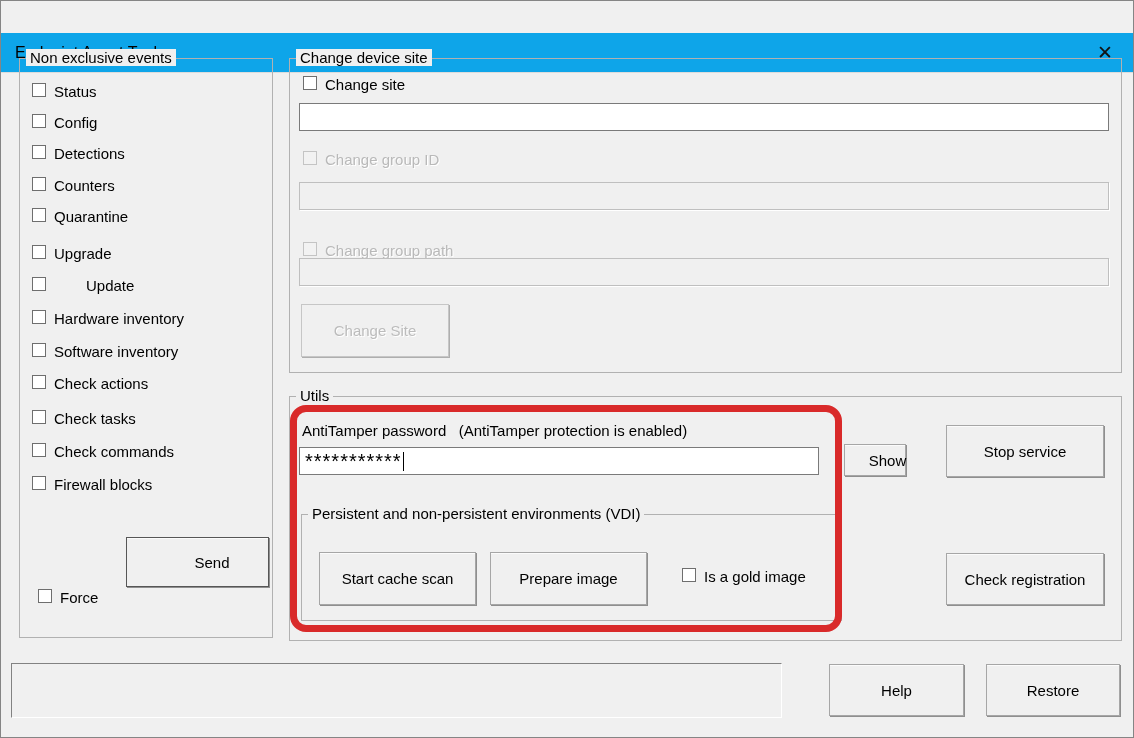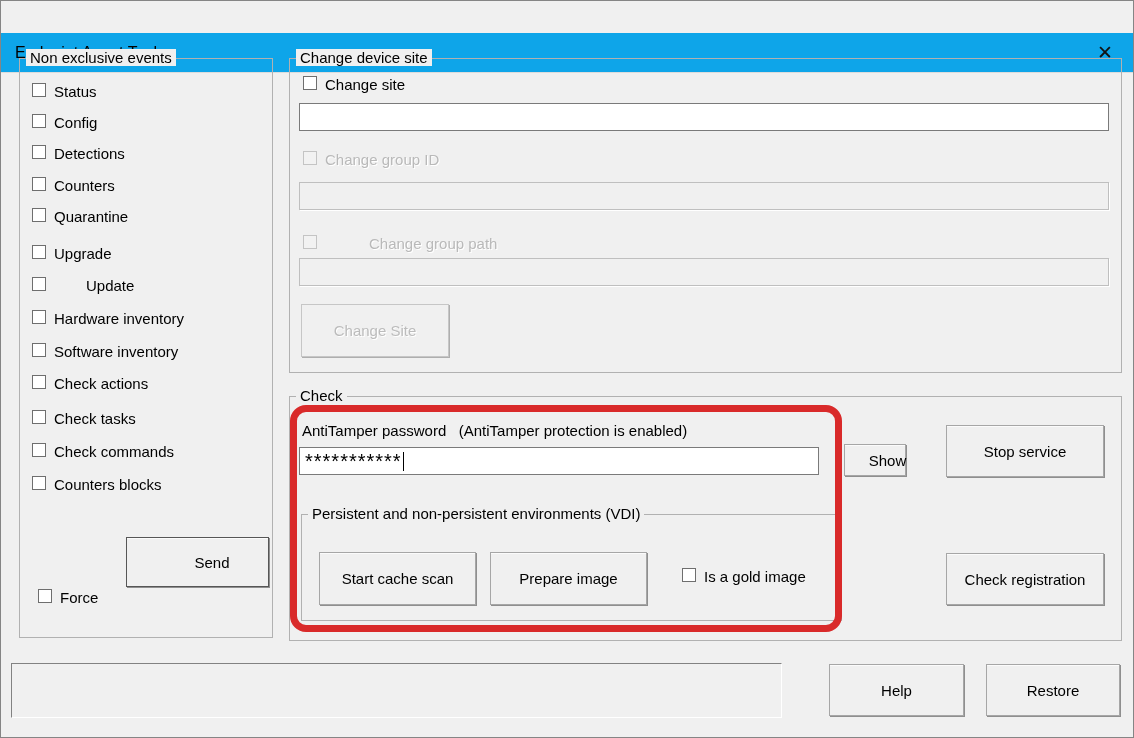--- a/index.html
+++ b/index.html
@@ -63,30 +63,30 @@
     <span class="cb-label">Change site</span>
   </div>
   <div class="textbox" style="left:298px;top:102px;width:810px;"></div>
 
   <div class="cb-row" style="left:302px;top:150px;">
     <span class="cb disabled"></span>
     <span class="cb-label disabled">Change group ID</span>
   </div>
   <div class="textbox disabled" style="left:298px;top:181px;width:810px;"></div>
 
-  <div class="cb-row" style="left:302px;top:234px;gap:44px;">
+  <div class="cb-row" style="left:302px;top:241px;">
     <span class="cb disabled"></span>
     <span class="cb-label disabled">Change group path</span>
   </div>
   <div class="textbox disabled" style="left:298px;top:257px;width:810px;"></div>
 
   <div class="btn disabled" style="left:300px;top:303px;width:148px;height:53px;">Change Site</div>
 
   <div class="groupbox" style="left:288px;top:395px;width:833px;height:245px;">
-    <span class="group-label">Check</span>
+    <span class="group-label">Utils</span>
   </div>
 
   <span class="lbl" style="left:301px;top:421px;">AntiTamper password   (AntiTamper protection is enabled)</span>
 
   <div class="textbox" style="left:298px;top:446px;width:520px;">
     <span class="asterisks">***********</span>
       <span class="caret"></span>
   </div>
   <div class="btn" style="left:843px;top:443px;width:62px;height:32px;padding-left:25px;">Show</div>
 
@@ -152,15 +152,15 @@
     <div class="cb-row" style="left: 31px; top: 409px;">
       <span class="cb"></span>
       <span class="cb-label">Check tasks</span>
     </div>
     <div class="cb-row" style="left: 31px; top: 442px;">
       <span class="cb"></span>
       <span class="cb-label">Check commands</span>
     </div>
     <div class="cb-row" style="left: 31px; top: 475px;">
       <span class="cb"></span>
-      <span class="cb-label">Counters blocks</span>
+      <span class="cb-label">Firewall blocks</span>
     </div>
   </div>
 
 </body></html>

